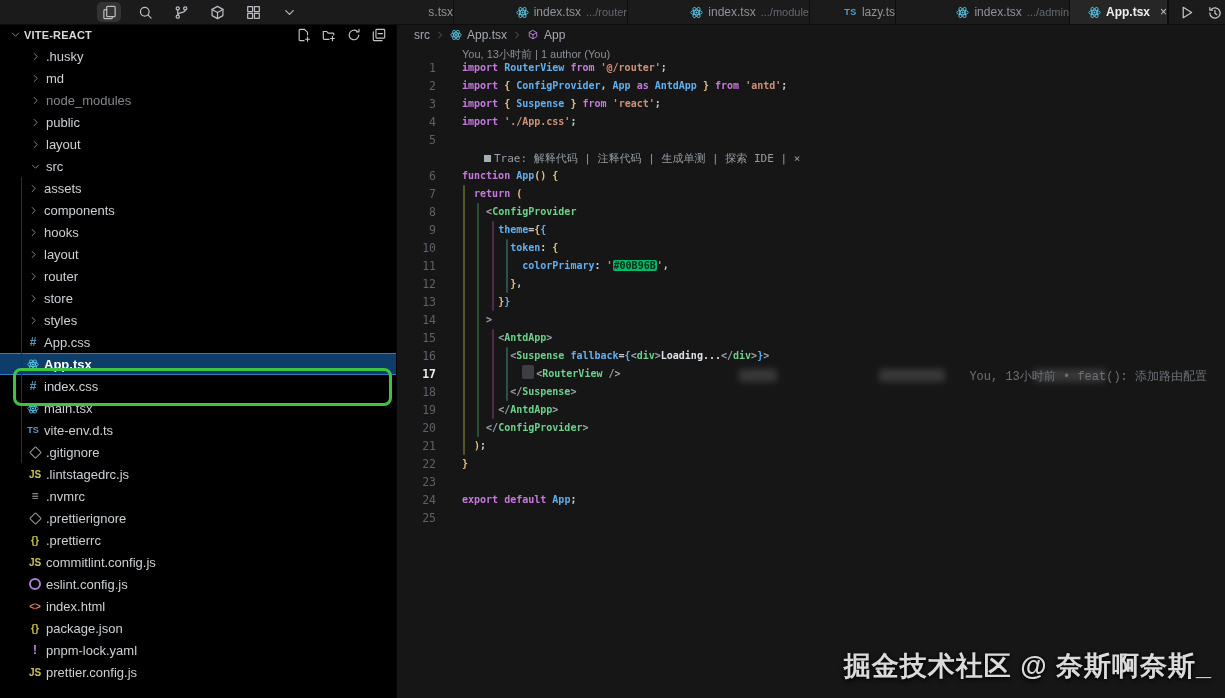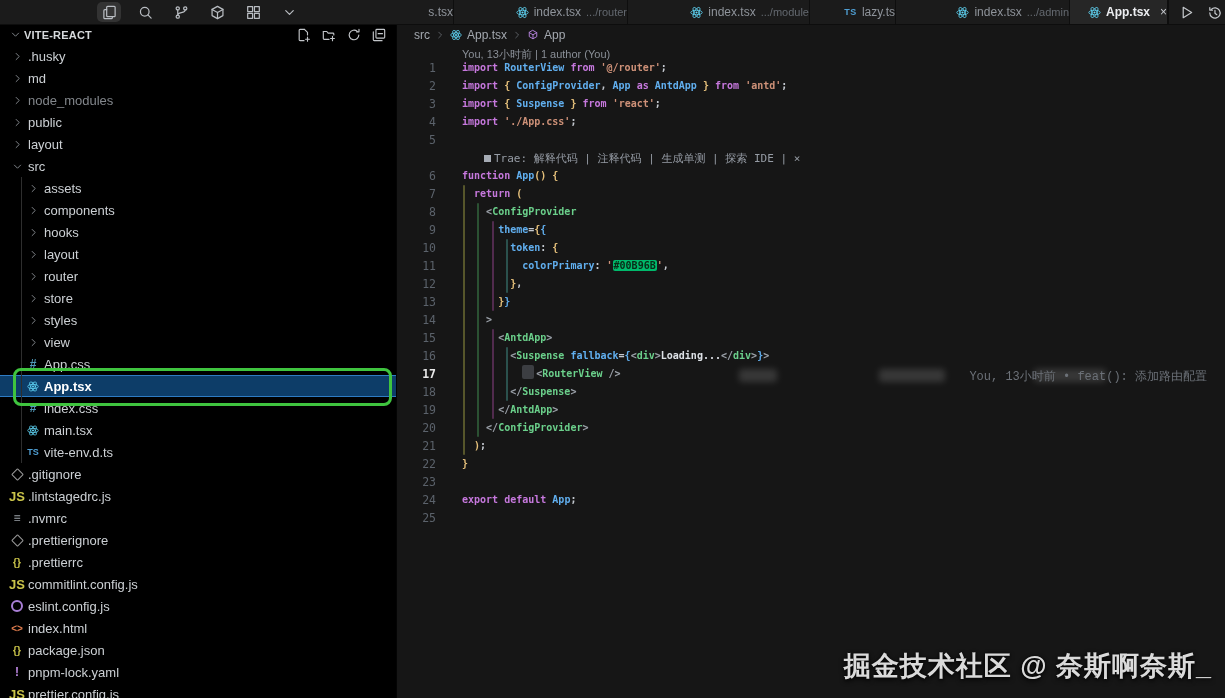--- a/index.html
+++ b/index.html
@@ -28,28 +28,28 @@
   
   .sidebar{position:absolute;top:24px;left:0;width:396px;bottom:0;background:#000000;
            border-right:1px solid #040404;overflow:hidden;z-index:2}
   .sb-head{height:21px;display:flex;align-items:center;padding:0 10px 0 8px;color:#cfd2d6}
   .sb-head .chev{margin-right:2px}
   .sb-title{font-size:11px;font-weight:bold;letter-spacing:.2px;color:#d6d9dc}
   .sb-actions{margin-left:auto;display:flex;gap:11px;color:#c2c5c9}
   .sb-actions svg{width:14px;height:14px}
   .tree{position:relative}
   .row{height:22px;display:flex;align-items:center;font-size:13px;color:#ccd0d4;box-sizing:border-box}
-  .row.lvl0{padding-left:10px}
+  .row.lvl0{padding-left:28px}
   .row.lvl1{padding-left:26px}
   .chev{width:14px;height:14px;color:#8d9298;flex:none;margin-right:4px;display:flex;align-items:center;justify-content:center}
   .chev svg{width:11px;height:11px}
   .fi{width:14px;flex:none;margin-right:4px;display:flex;align-items:center;justify-content:center;
       font-weight:bold;font-size:10px}
   .fi-css{color:#519aba;font-size:12px}
-  .fi-js{color:#cbc54a;font-size:13px}
+  .fi-js{color:#cbc54a;font-size:10px}
   .fi-braces{color:#cbc54a;font-size:10px}
   .fi-html{color:#de7b4d;font-size:10px}
   .fi-ts{color:#4f9fd4;font-size:9px}
   .fi-lines{color:#9aa0a6;font-size:12px;font-weight:normal}
   .fi-bang{color:#bb86e0;font-size:12px}
   .fi-git-shape{width:7px;height:7px;border:1.5px solid #989898;transform:rotate(45deg);border-radius:1px}
   .fi-eslint-shape{width:8px;height:8px;border:2.2px solid #a97fd6;border-radius:50%}
   .row.dim .lbl{color:#83878c}
   .row.sel{background:#0d3d68;border-top:1px solid #2e7cc4;border-bottom:1px solid #2e7cc4}
   .row.sel .lbl{color:#ffffff;font-weight:bold}
@@ -355,28 +355,20 @@
       </div>
       <div class="row lvl1">
         <span class="chev">
           <svg viewBox="0 0 16 16" fill="none" stroke="currentColor" stroke-width="1.3" stroke-linecap="round" stroke-linejoin="round">
             <path d="M6 3.5L10.5 8 6 12.5"></path>
           </svg>
         </span>
         <span class="lbl">styles</span>
       </div>
       <div class="row lvl1">
-        <span class="chev">
-          <svg viewBox="0 0 16 16" fill="none" stroke="currentColor" stroke-width="1.3" stroke-linecap="round" stroke-linejoin="round">
-            <path d="M6 3.5L10.5 8 6 12.5"></path>
-          </svg>
-        </span>
-        <span class="lbl">view</span>
-      </div>
-      <div class="row lvl1">
         <span class="fi fi-css">#</span>
         <span class="lbl">App.css</span>
       </div>
       <div class="row lvl1 sel">
         <span class="fi">
           <span class="ico-react" style="width:12px">
             <svg viewBox="0 0 16 16" fill="none" stroke="currentColor" stroke-width="1">
               <ellipse cx="8" cy="8" rx="7" ry="2.8"></ellipse>
               <ellipse cx="8" cy="8" rx="7" ry="2.8" transform="rotate(60 8 8)"></ellipse>
               <ellipse cx="8" cy="8" rx="7" ry="2.8" transform="rotate(120 8 8)"></ellipse>

